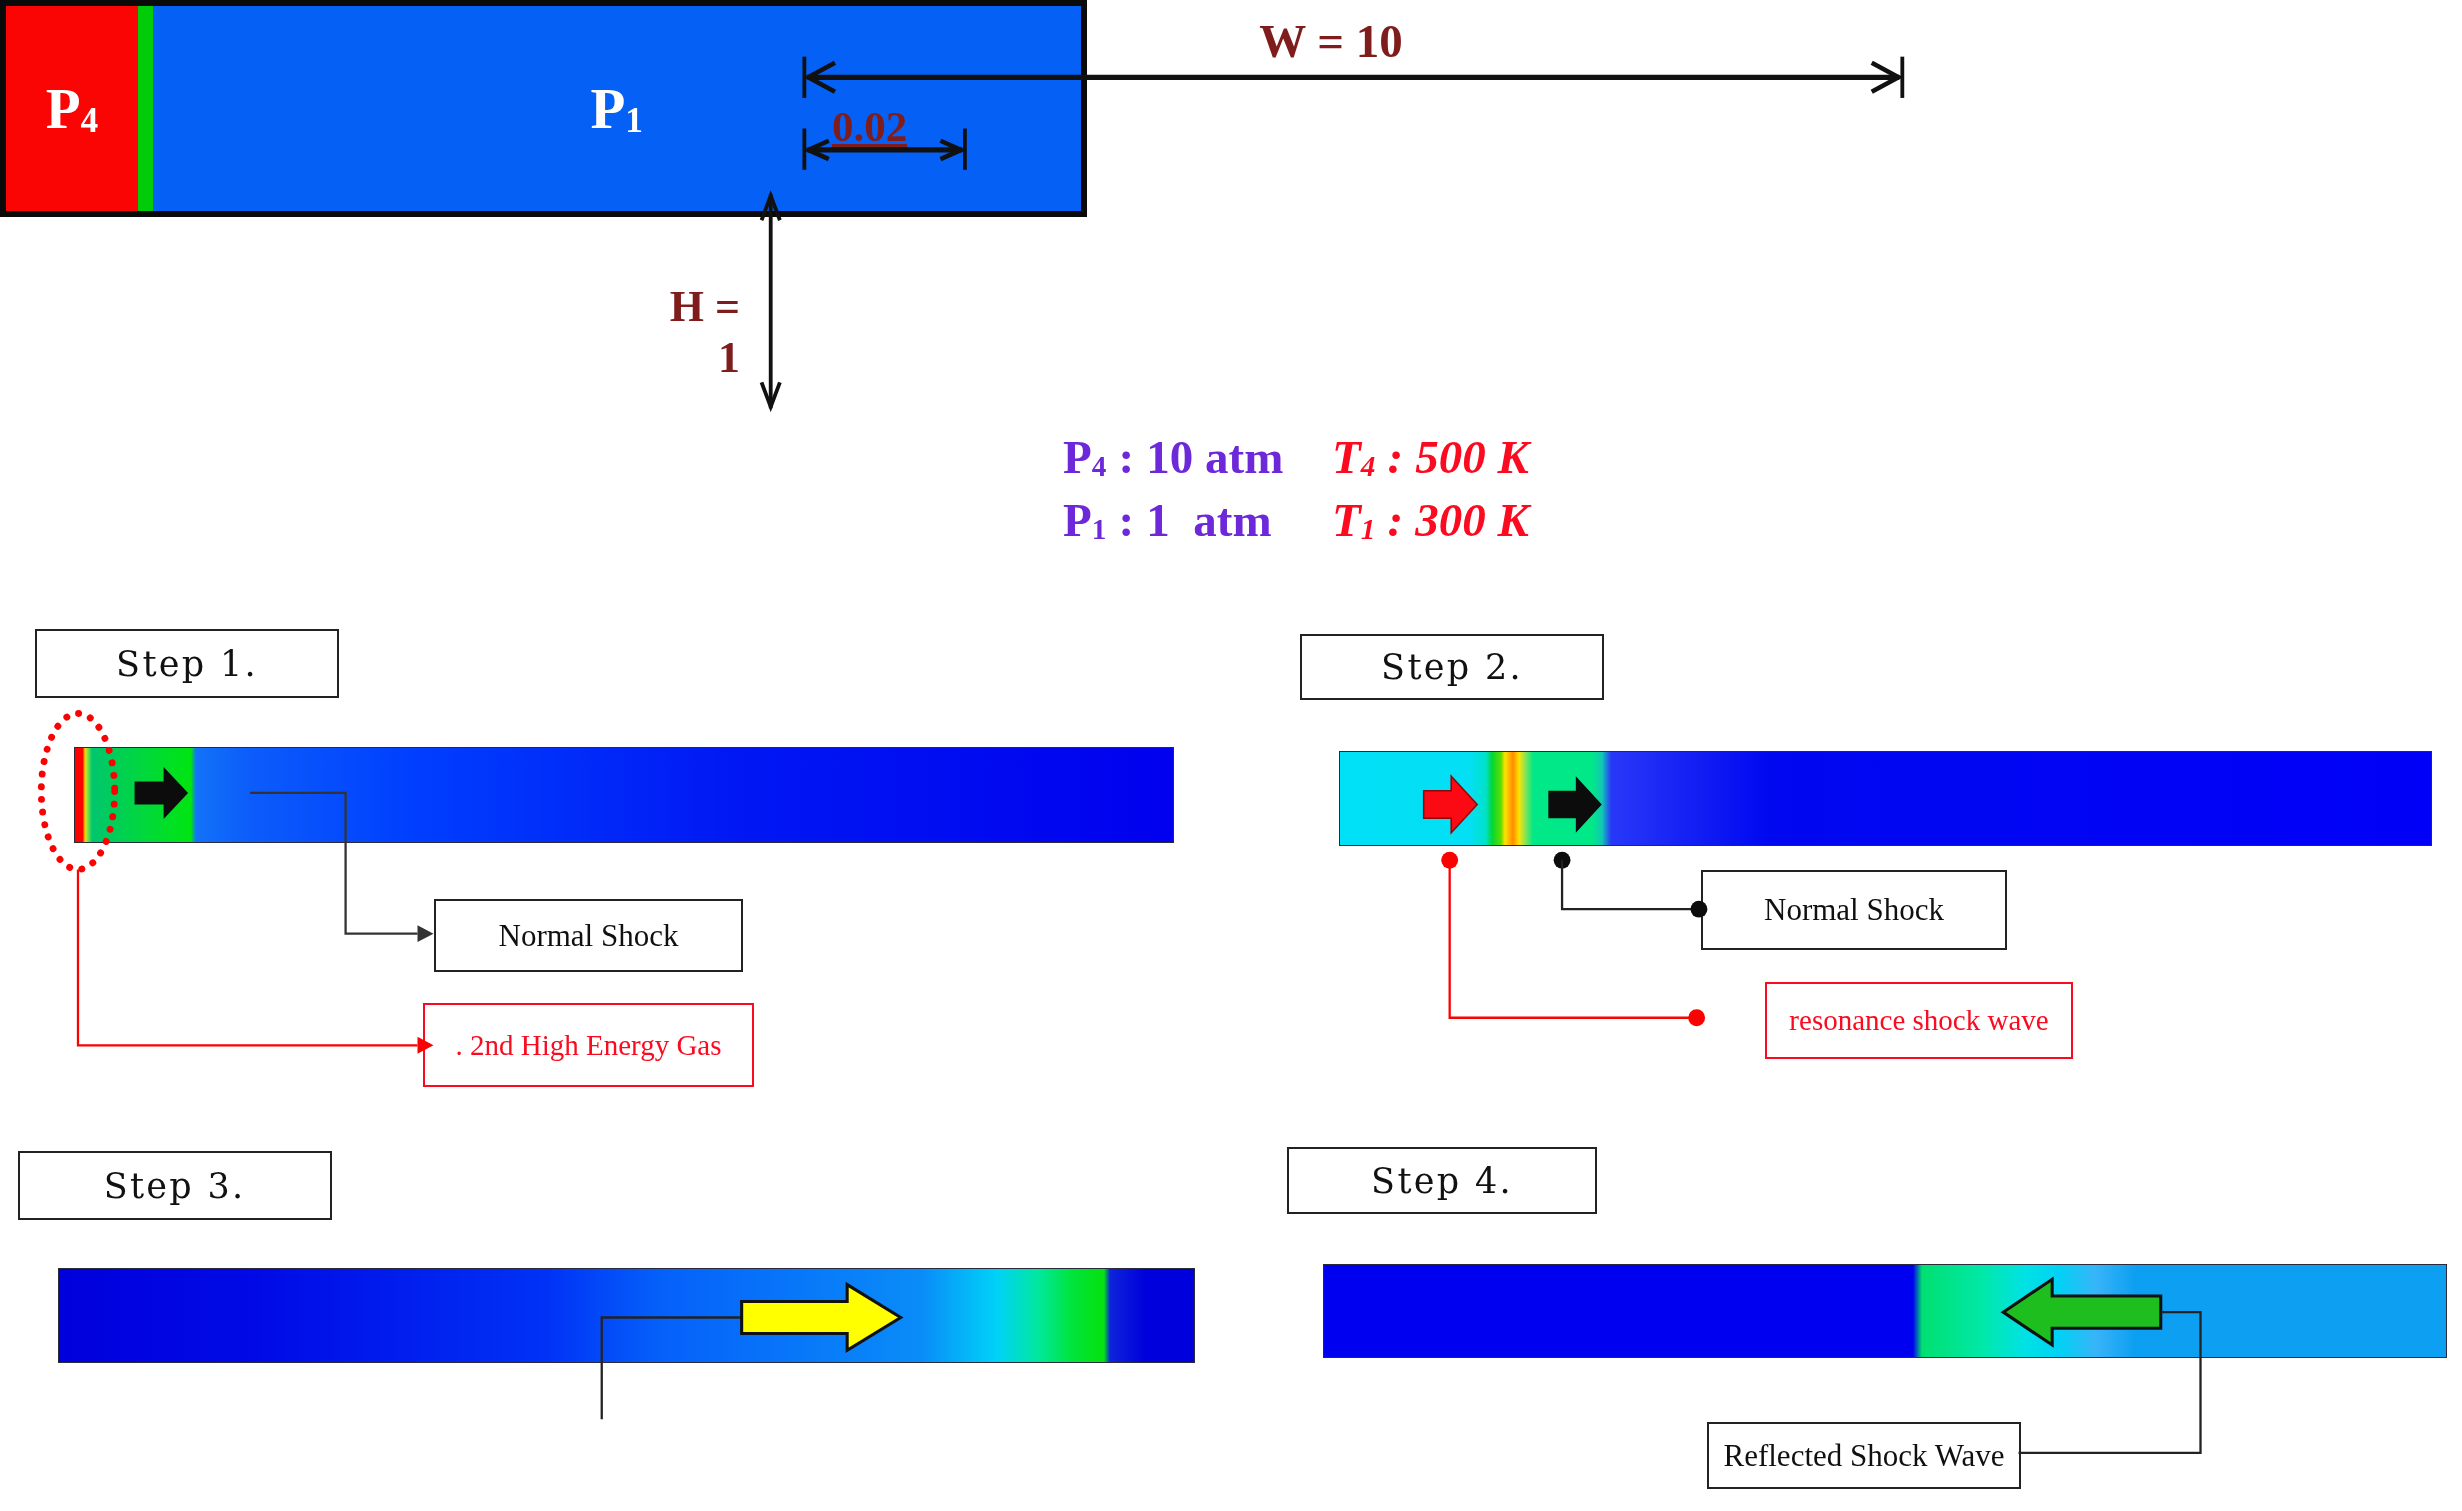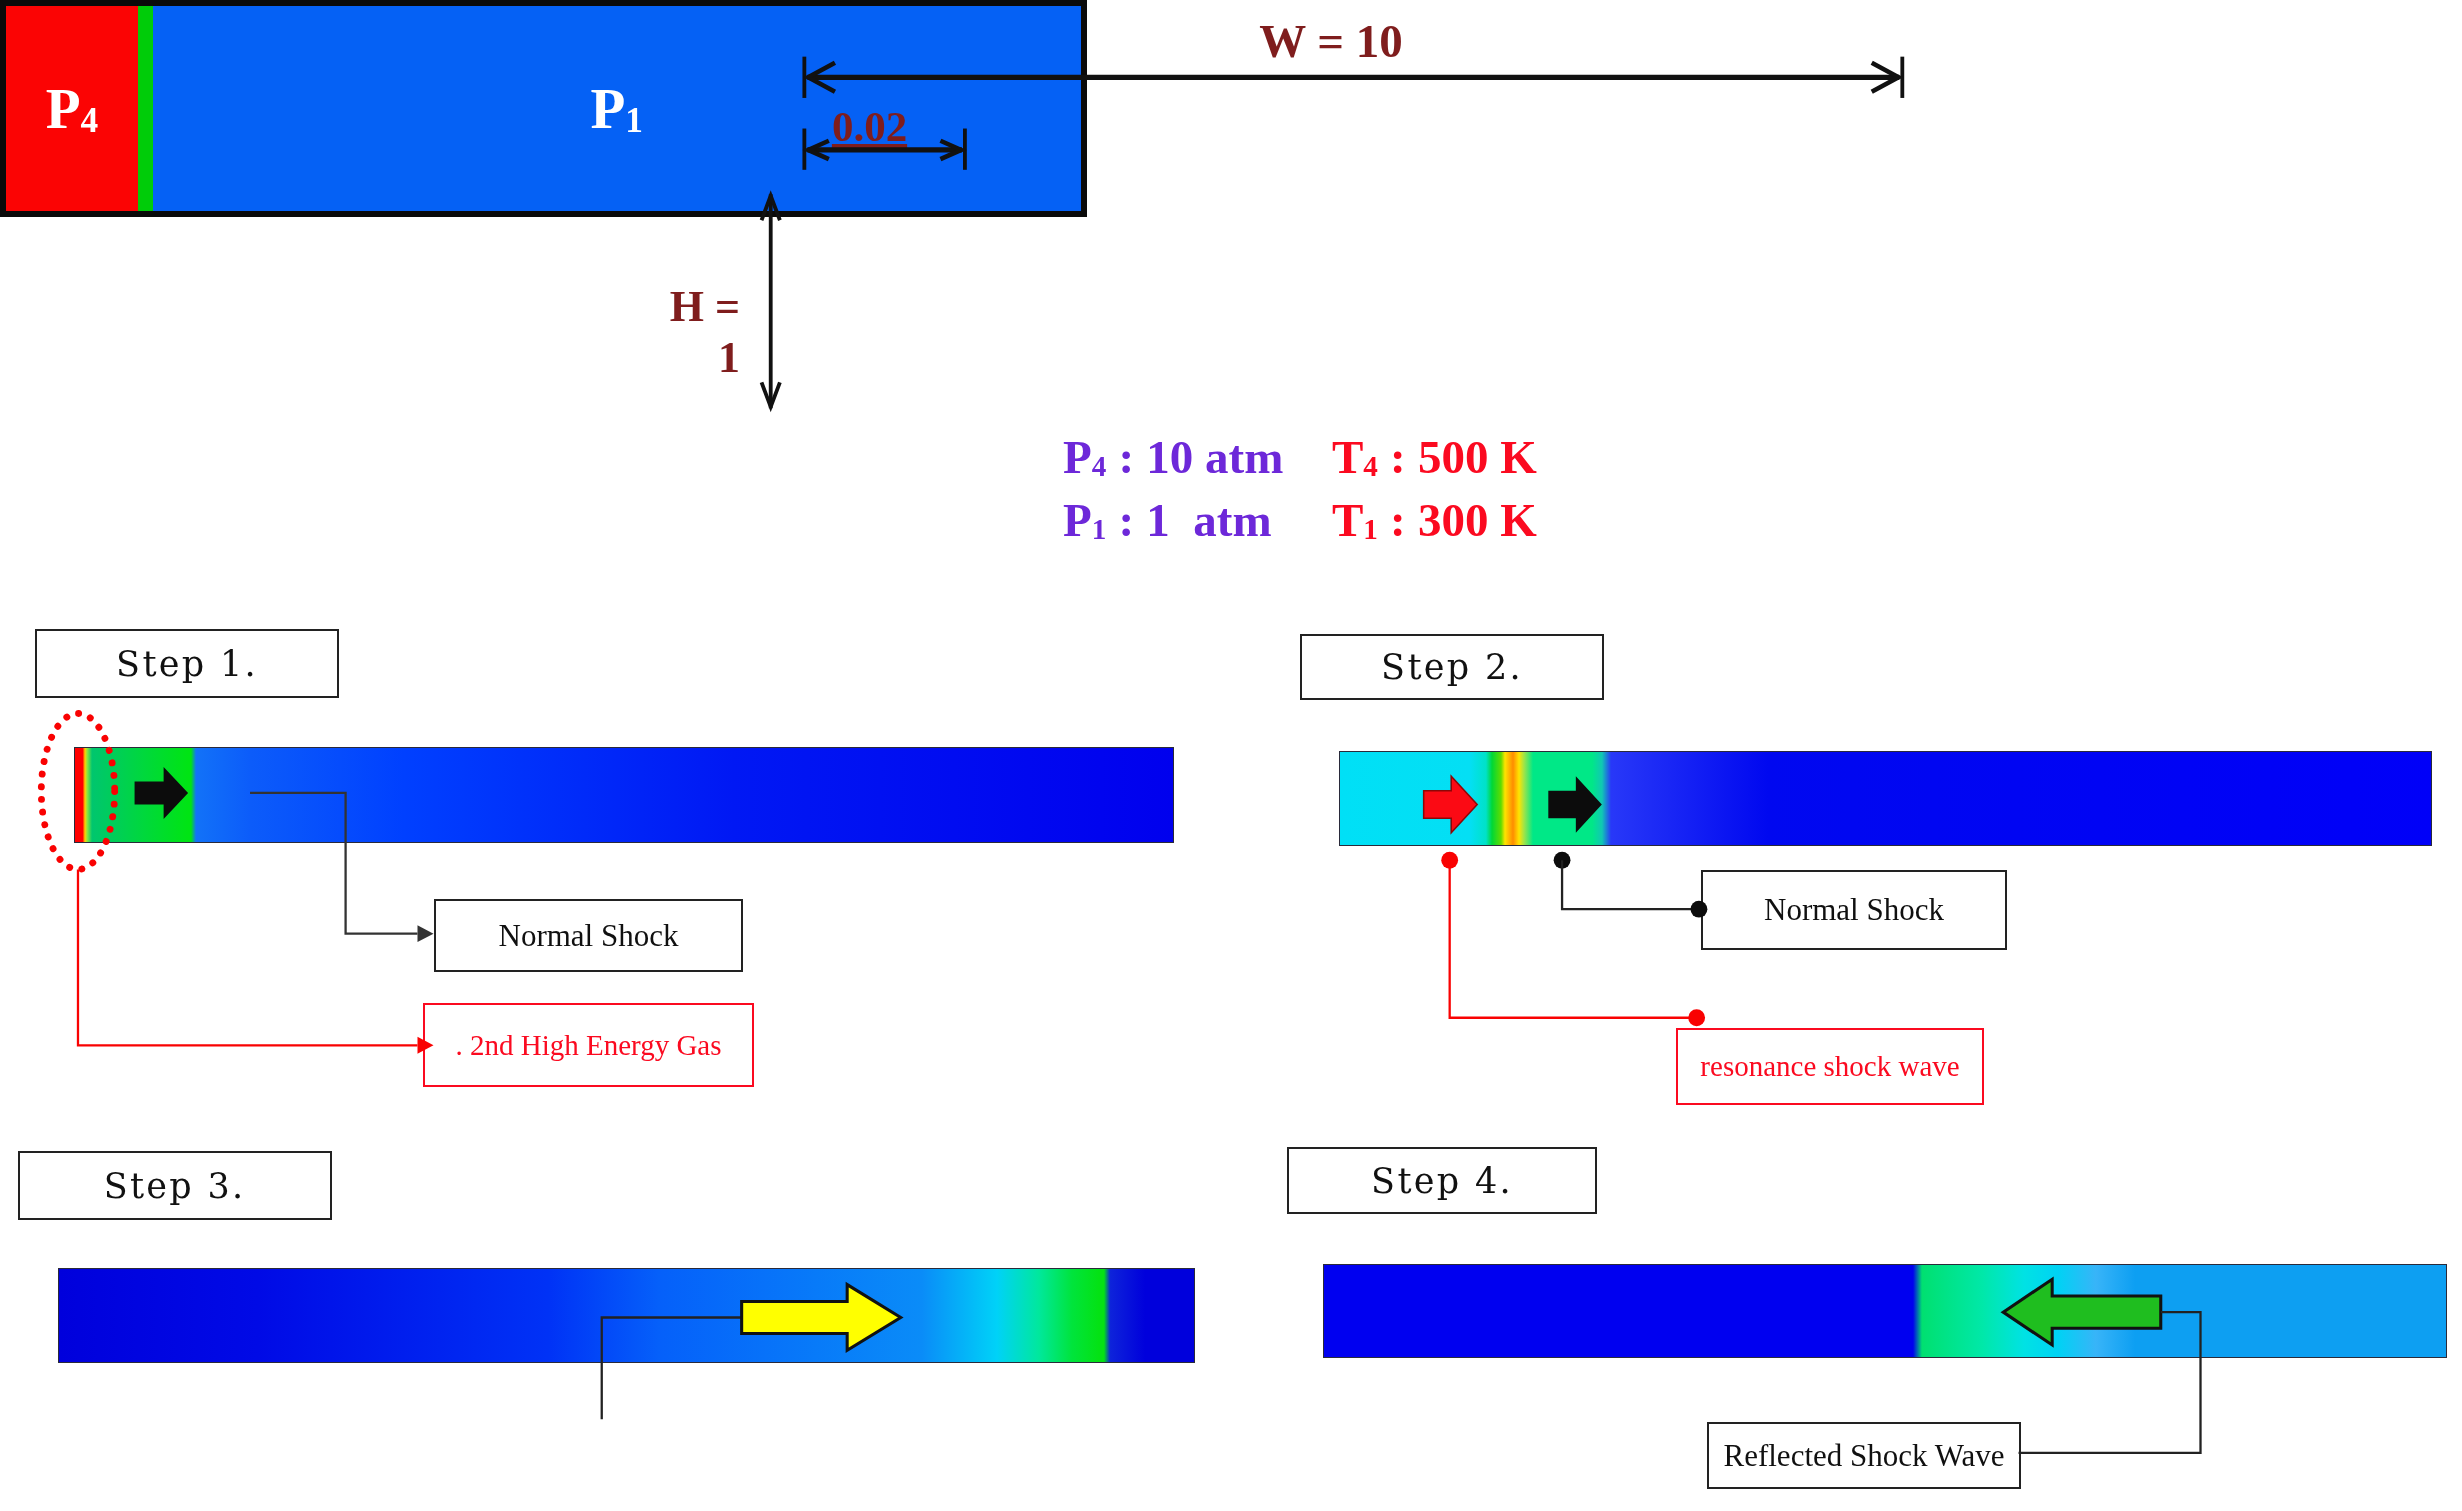--- a/index.html
+++ b/index.html
@@ -16,21 +16,21 @@
   .region{height:100%;display:flex;align-items:center;justify-content:center;}
   #region-p4{width:132px;background:#fb0404;}
   #region-diaphragm{width:14.5px;background:#00cc09;}
   #region-p1{flex:1;background:#0561f5;}
   .region-label{color:#ffffff;font-weight:bold;font-size:57px;line-height:1;}
   .region-label .sub{font-size:0.62em;position:relative;top:0.12em;}
   
   #conditions{left:1063px;top:430px;position:absolute;z-index:3;}
   .cond-row{display:flex;align-items:baseline;height:63px;font-weight:bold;font-size:47px;}
   .cond-p{display:inline-block;width:269px;color:#6d28d9;white-space:pre;}
-  .cond-t{color:#fb0a20;white-space:pre;}
+  .cond-t{color:#fb0a20;white-space:pre;font-style:italic;}
   .cond-colon{padding:0 12.2px;}
   .sub-s{font-size:0.62em;position:relative;top:0.1em;}
   
   .step-box{position:absolute;border:2.3px solid #222;background:#fff;display:flex;
             align-items:center;justify-content:center;font-family:"DejaVu Serif",serif;
             font-size:35px;color:#111;letter-spacing:2.3px;z-index:4;}
   #step1-box{left:35px;top:629px;width:300px;height:65px;}
   #step2-box{left:1300px;top:634px;width:300px;height:62px;}
   #step3-box{left:17.6px;top:1151px;width:310px;height:65px;}
   #step4-box{left:1287px;top:1147px;width:306px;height:63px;}
@@ -52,21 +52,21 @@
     background:linear-gradient(to right,#0000f0 0,#0000f0 589px,#00e070 598px,#00e8a8 658px,
       #00e2e4 700px,#00d2f4 734px,#38b4f8 772px,#0d9ff2 811px,#0d9ff2 1124px);}
   
   .ann-box{position:absolute;background:#fff;display:flex;align-items:center;justify-content:center;
            font-family:"Liberation Serif",serif;font-size:31px;color:#101010;z-index:10;}
   .ann-black{border:2.3px solid #222;}
   .ann-red{border:2.3px solid #fb0a20;color:#fb0a20;font-size:29px;}
   #ns1-box{left:434px;top:899px;width:305px;height:69px;}
   #heg-box{left:423px;top:1003px;width:327px;height:80px;}
   #ns2-box{left:1701px;top:870px;width:302px;height:76px;}
-  #res-box{left:1676px;top:982px;width:304px;height:73px;margin-top:46px;}
+  #res-box{left:1765px;top:982px;width:304px;height:73px;}
   #main-box{left:444px;top:1418px;width:311px;height:64px;}
   #refl-box{left:1707px;top:1422px;width:310px;height:63px;}
   
   #overlay{position:absolute;left:0;top:0;z-index:20;pointer-events:none;}
 </style>
 </head>
 <body>
 
 <div id="stage">
 

